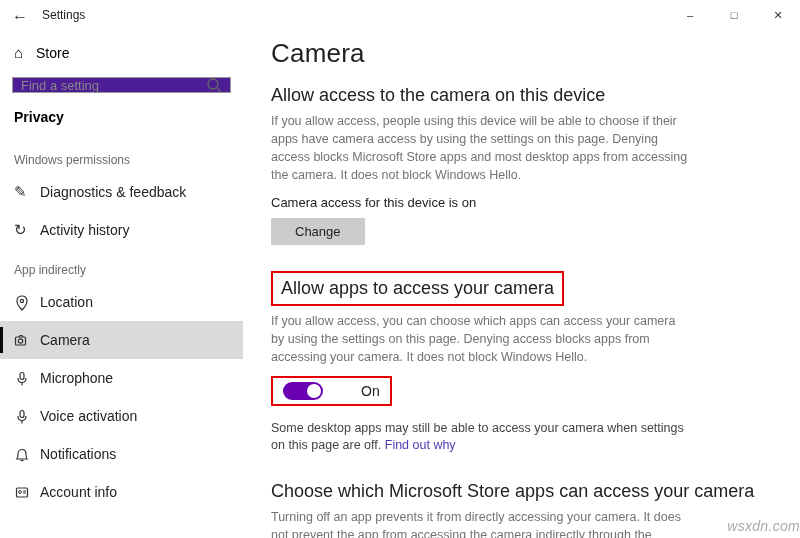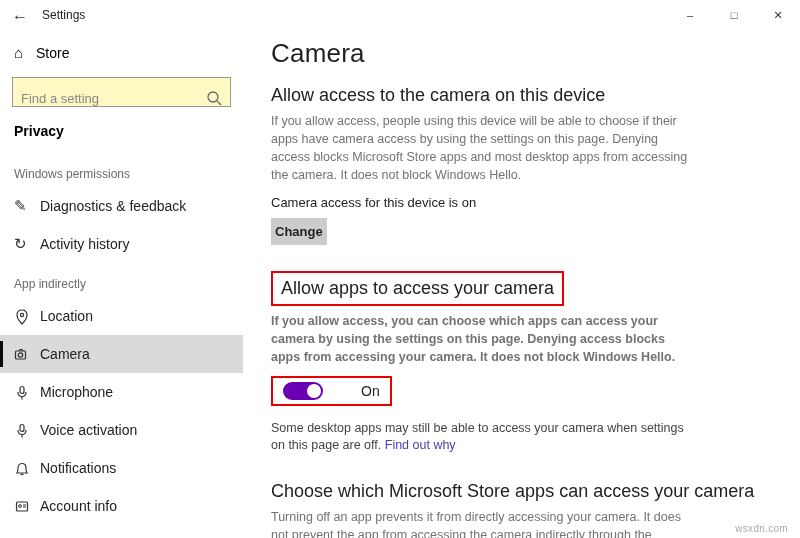--- a/index.html
+++ b/index.html
@@ -33,26 +33,26 @@
   }
   .home {
     display: flex; align-items: center;
     padding: 6px 14px 12px 14px;
     font-size: 14px;
   }
   .home .icon { width: 22px; font-size: 15px; }
   .searchbox {
     margin: 4px 12px 10px 12px;
     border: 1px solid #999;
-    height: 30px;
-    display: flex; align-items: flex-end;
+    height: 16px;
+    display: flex; align-items: center;
     padding: 0 8px;
     font-size: 13px;
     color: #888;
-    background: #fef9c3;
+    background: #4c1d95;
   }
   .searchbox span[data-name="search-placeholder"] { flex:1; }
   .category {
     padding: 6px 14px 14px 14px;
     font-weight: 600;
     font-size: 14px;
   }
   .groupheader {
     color: #6b6b6b;
     font-size: 12px;
@@ -100,24 +100,23 @@
     line-height: 1.45;
     max-width: 420px;
     margin-bottom: 10px;
   }
   .statusline { font-size: 13px; color:#222; margin-top: 8px; }
   .changebtn {
     display:inline-block;
     background:#cccccc;
     color:#222;
     font-size: 13px;
-    padding: 6px 4px;
+    padding: 6px 24px;
     margin-top: 8px;
     border:none;
-    font-weight:bold;
   }
   .section { margin-bottom: 26px; }
   .highlightbox {
     border: 2px solid #e60000;
     display: inline-block;
     padding: 1px 4px;
   }
   .toggle-row { display:flex; align-items:center; margin-top:10px;gap:28px; }
   .toggle {
     width: 40px; height: 18px;
@@ -132,24 +131,25 @@
     right:2px; top:2px;
     width:14px; height:14px;
     border-radius:50%;
     background:#fff;
   }
   .toggle-label { font-size: 14px; }
   .link { color:#4a3db3; text-decoration:none; }
   .smallnote { font-size:12.5px; color:#444; max-width:420px; margin-top:14px; line-height:1.4; }
   .watermark {
     position:absolute;
-    right:12px; bottom:4px;
-    font-size:10px;
+    right:0; bottom:4px;
+    font-size:14px;
     color:#aaa;
     letter-spacing:0.3px;
+    font-style:italic;
   }
   svg.i { width:16px; height:16px; vertical-align:middle; }
 </style>
 </head>
 <body>
 
 <div class="titlebar" data-name="title-bar">
   <span class="back" data-name="back-button">←</span>
   <span class="title" data-name="window-title">Settings</span>
   <div class="winbtns" data-name="window-buttons">
@@ -263,21 +263,21 @@
       <h2 data-name="section-heading">Allow access to the camera on this device</h2>
       <div class="desc" data-name="section-description">If you allow access, people using this device will be able to choose if their apps have camera access by using the settings on this page. Denying access blocks Microsoft Store apps and most desktop apps from accessing the camera. It does not block Windows Hello.</div>
       <div class="statusline" data-name="device-access-status">Camera access for this device is on</div>
       <button class="changebtn" data-name="change-button">Change</button>
     </div>
 
     <div class="section" data-name="section-app-access">
       <span class="highlightbox" data-name="highlight-heading">
         <h2 style="margin:4px;text-align:center;" data-name="section-heading">Allow apps to access your camera</h2>
       </span>
-      <div class="desc" style="margin-top:6px;font-weight:bold;" data-name="section-description">If you allow access, you can choose which apps can access your camera by using the settings on this page. Denying access blocks apps from accessing your camera. It does not block Windows Hello.</div>
+      <div class="desc" style="margin-top:6px;" data-name="section-description">If you allow access, you can choose which apps can access your camera by using the settings on this page. Denying access blocks apps from accessing your camera. It does not block Windows Hello.</div>
 
       <span class="highlightbox" style="padding:4px 10px;" data-name="highlight-toggle">
         <span class="toggle-row" style="margin-top:0;">
           <span class="toggle" data-name="camera-access-toggle"></span>
           <span class="toggle-label" data-name="toggle-state-label">On</span>
         </span>
       </span>
 
       <div class="smallnote" data-name="desktop-apps-note">
         <span data-name="note-text">Some desktop apps may still be able to access your camera when settings on this page are off. </span><a href="#" class="link" data-name="find-out-why-link">Find out why</a>

